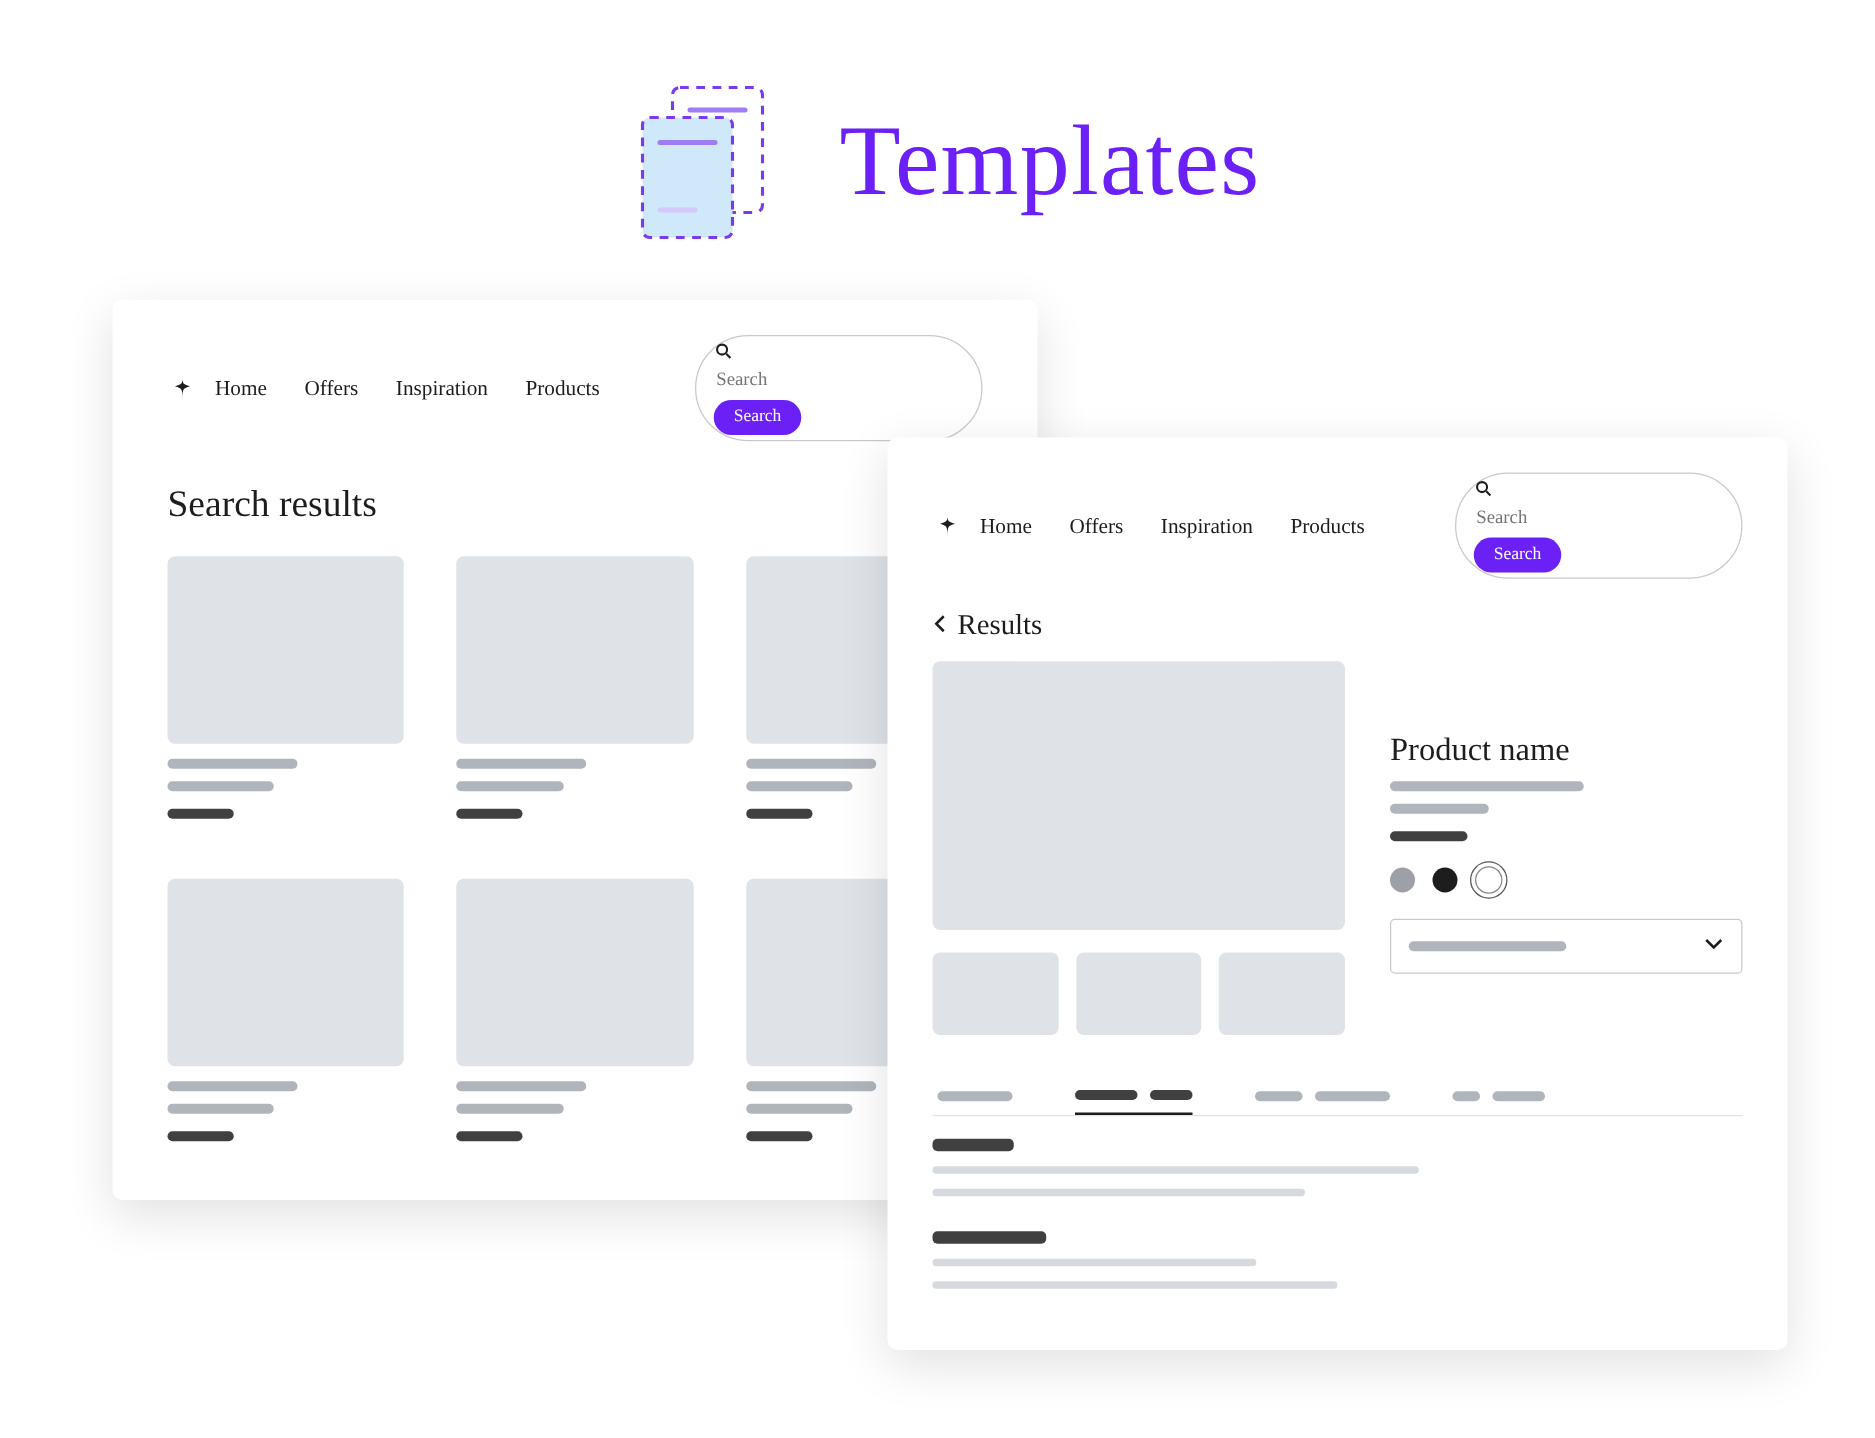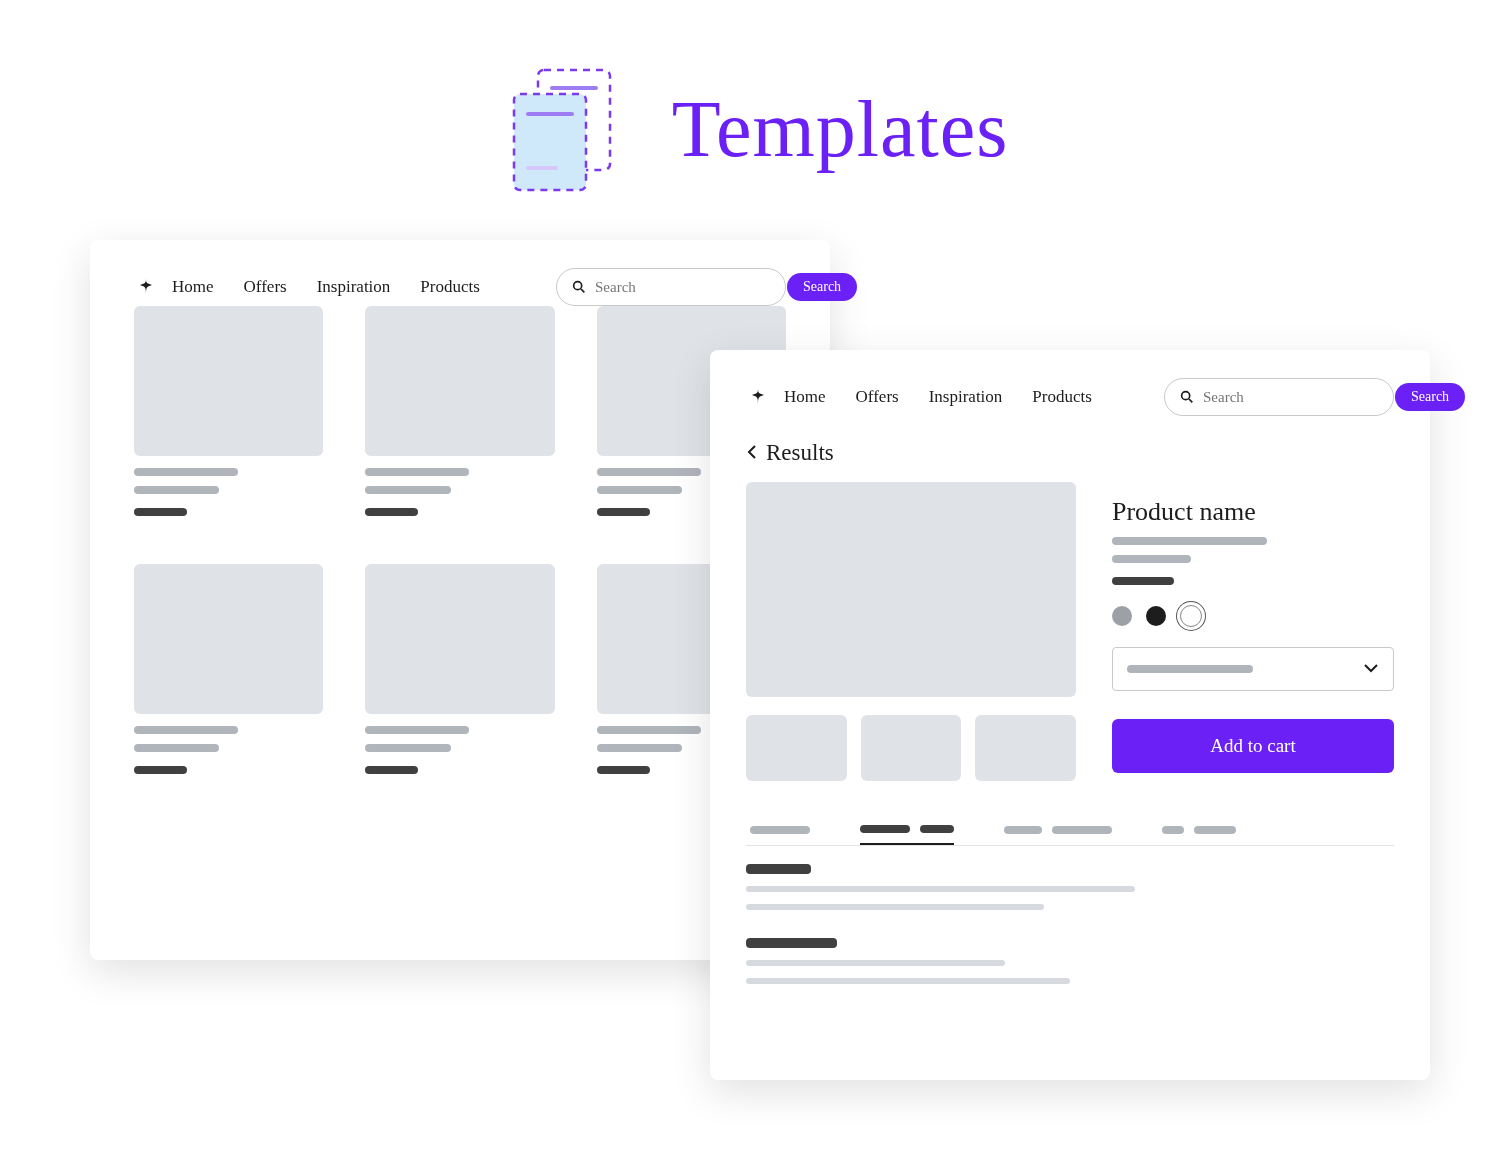--- a/index.html
+++ b/index.html
@@ -55,27 +55,28 @@
     align-items: center;
     gap: 14px;
   }
   .logo svg { display:block; }
   .nav-links { display:flex; gap: 30px; font-size: 17px; }
   .nav-links span { cursor: default; }
 
   .searchbox {
     margin-left: auto;
     display: flex;
-    align-items: center;
+    align-items: flex-start;
     gap: 6px;
     border: 1px solid #c9c9c9;
     border-radius: 999px;
     padding: 4px 4px 4px 14px;
     width: 230px;
     background: #fff;
+    flex-direction: column;
   }
   .searchbox input {
     flex: 1;
     border: none;
     outline: none;
     font-family: inherit;
     font-size: 15px;
     color: #666;
     background: transparent;
   }
@@ -236,20 +237,21 @@
         <svg width="16" height="16" viewBox="0 0 24 24" fill="none" stroke="#1d1d1d" stroke-width="2.5">
             <circle cx="10" cy="10" r="6"></circle>
             <line x1="20" y1="20" x2="15" y2="15"></line>
           </svg>
       </span>
       <input placeholder="Search" style="">
       <button class="search-btn">Search</button>
     </div>
   </div>
 
+  <div class="pa-title">Search results</div>
 
   <div class="grid" id="card-grid">
       <div class="card">
         <div class="thumb"></div>
         <div class="line l1"></div>
         <div class="line l2"></div>
         <div class="line l3"></div>
       </div>
       <div class="card">
         <div class="thumb"></div>
@@ -341,21 +343,20 @@
 
       <div class="select">
         <div class="ph"></div>
         <span>
           <svg width="16" height="12" viewBox="0 0 16 12" fill="none" stroke="#1d1d1d" stroke-width="2">
               <polyline points="2,3 8,9 14,3"></polyline>
             </svg>
         </span>
       </div>
 
-      <button class="addcart">Add to cart</button>
     </div>
   </div>
 
   <div class="tabs">
     <div class="tab">
         <span class="g" style="width:60px"></span>
       </div>
     <div class="tab active">
         <span class="d" style="width:50px"></span>
         <span class="d" style="width:34px"></span>

